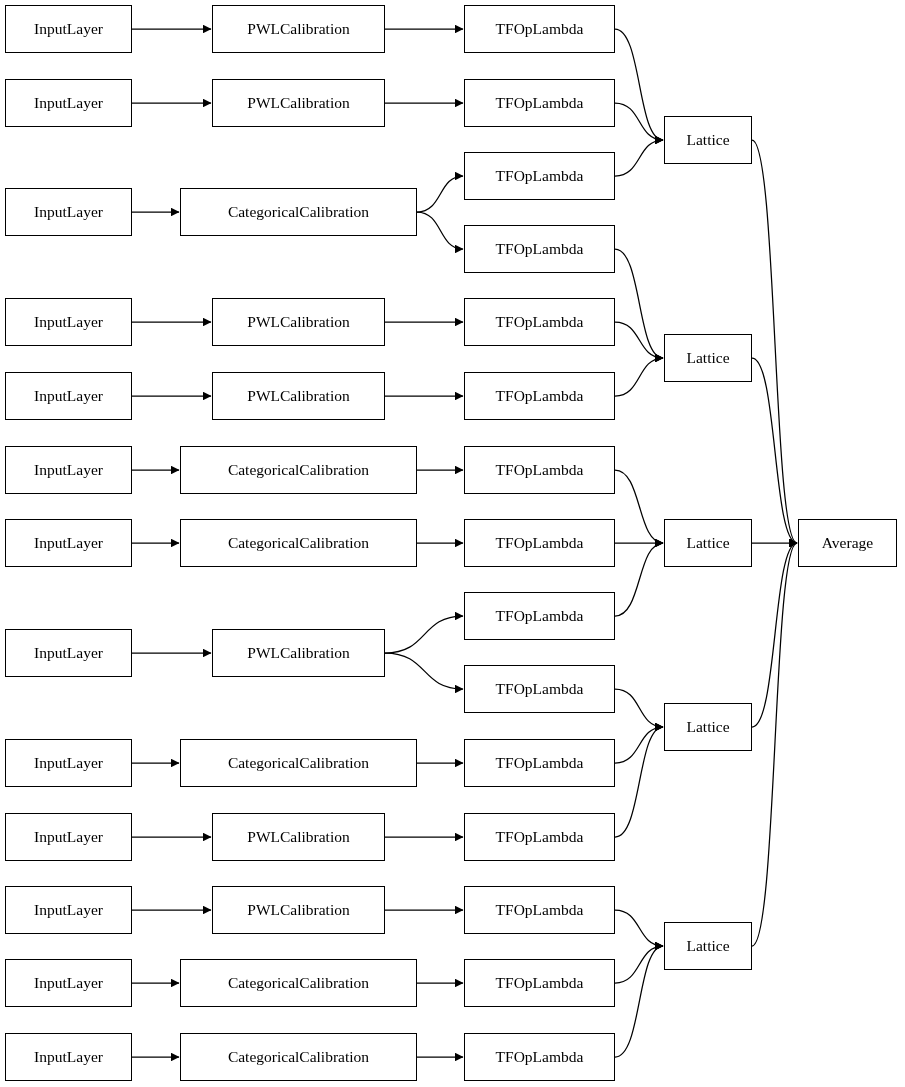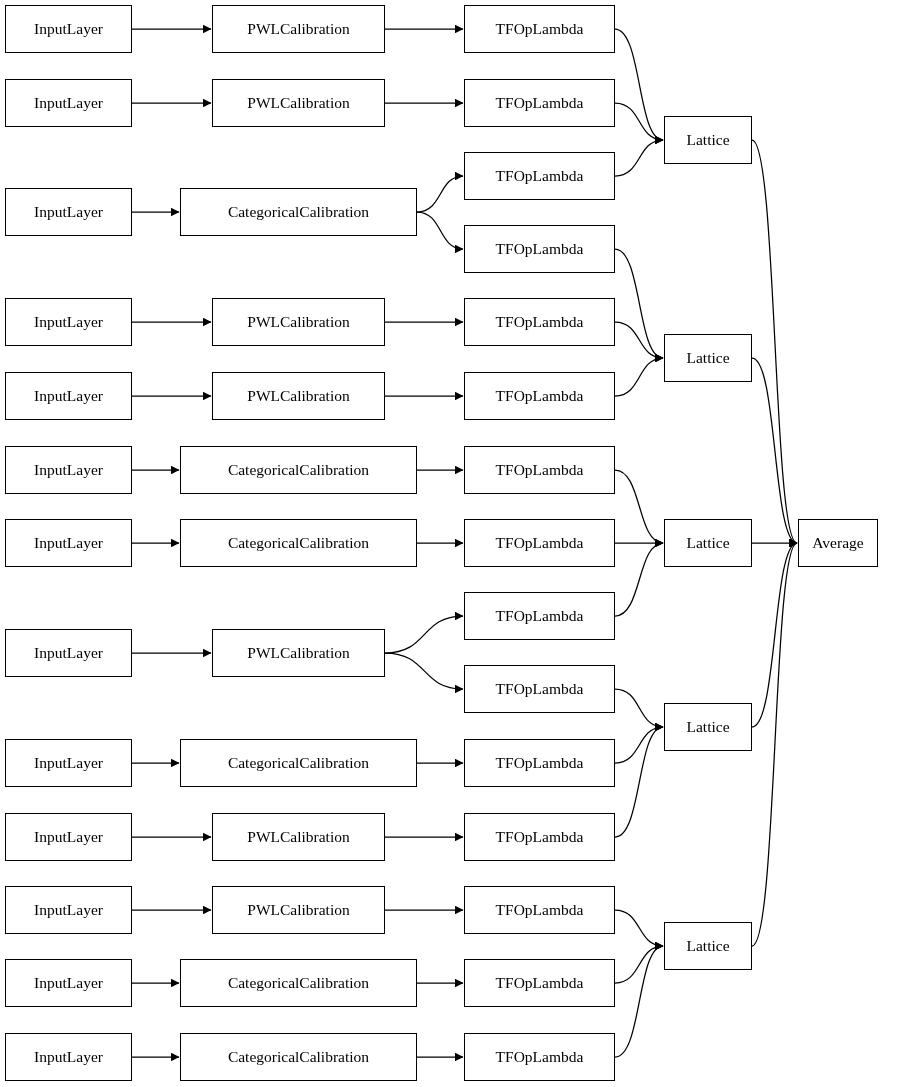--- a/index.html
+++ b/index.html
@@ -204,17 +204,17 @@
       </div>
       <div class="node" style="left: 664px; top: 519px; width: 88px; height: 48px;">
         <span class="lbl">Lattice</span>
       </div>
       <div class="node" style="left: 664px; top: 703px; width: 88px; height: 48px;">
         <span class="lbl">Lattice</span>
       </div>
       <div class="node" style="left: 664px; top: 922px; width: 88px; height: 48px;">
         <span class="lbl">Lattice</span>
       </div>
-      <div class="node" style="left: 798px; top: 519px; width: 80px; height: 48px;">
+      <div class="node" style="left: 798px; top: 519px; width: 99px; height: 48px;">
         <span class="lbl">Average</span>
       </div>
     </div>
 </div>
 
 </body></html>

